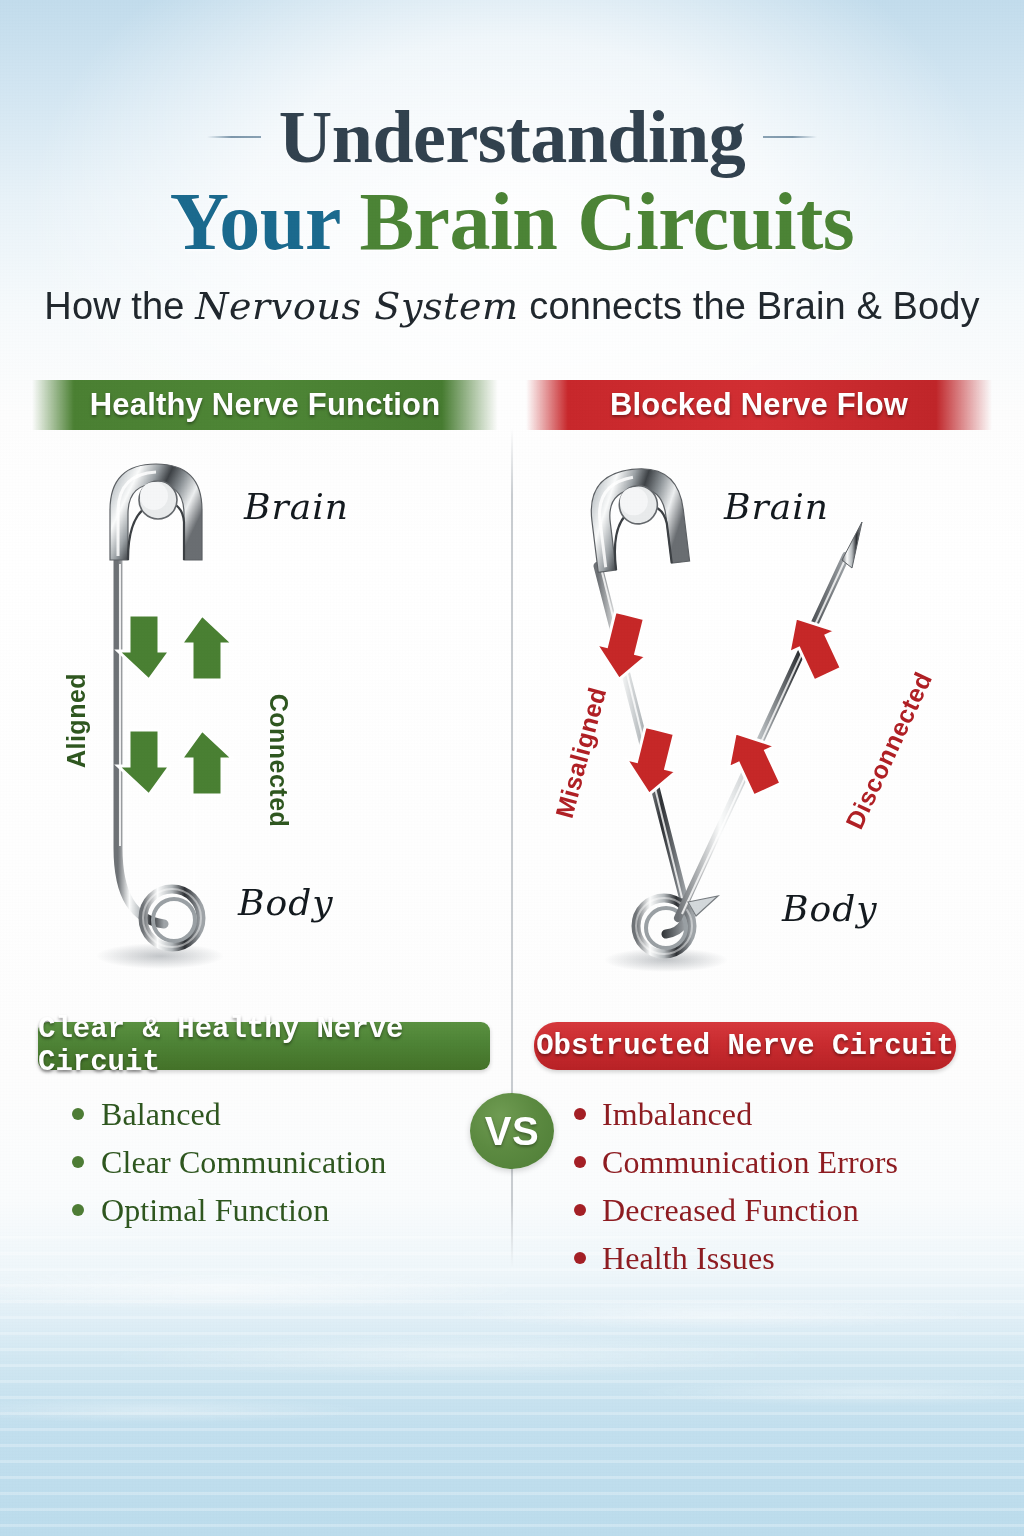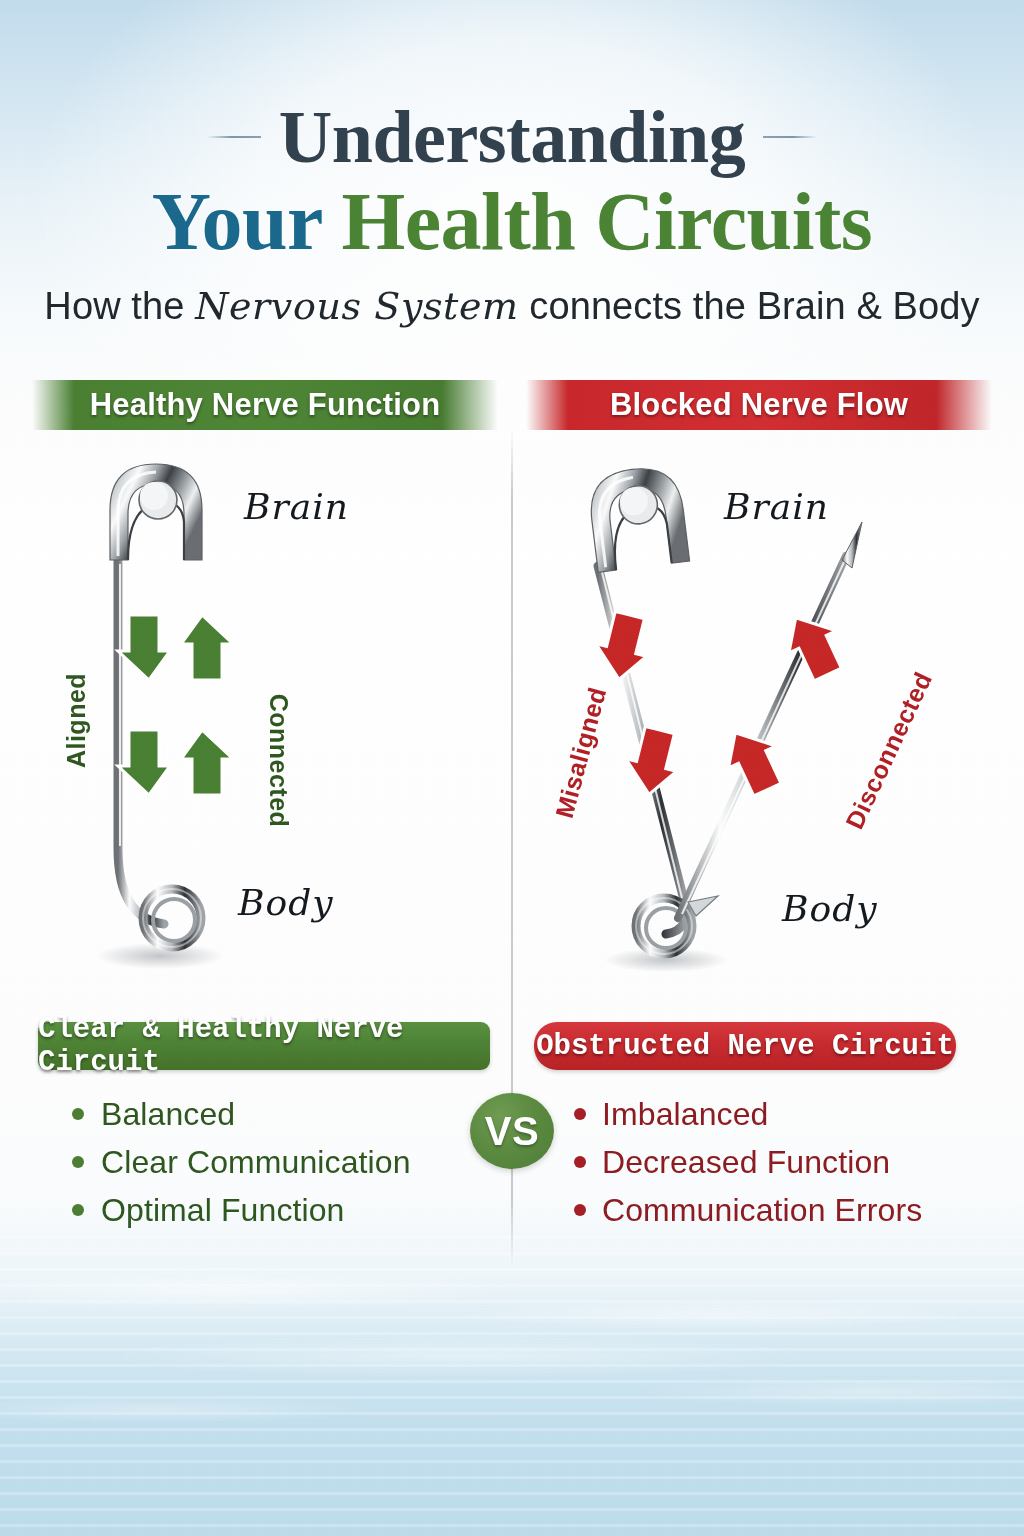--- a/index.html
+++ b/index.html
@@ -143,21 +143,21 @@
     box-shadow:0 2px 4px rgba(0,0,0,0.18);
   }
   .pill.red{
     width:422px;margin-left:8px;
     background:linear-gradient(to bottom, #d6393d 0%, #c92c30 45%, #b82226 100%);
     box-shadow:0 2px 4px rgba(0,0,0,0.18);
     border-radius:23px;
   }
 
   
-  ul.blist{list-style:none;margin:18px 0 4px 0;padding:0;}
+  ul.blist{list-style:none;margin:18px 0 4px 0;padding:0;font-family:Liberation Serif, serif;}
   ul.blist li{
     display:flex;align-items:center;gap:17px;height:48px;
     font-size:32px;letter-spacing:.1px;
   }
   ul.blist.green li{color:#2f5720;margin-left:40px;}
   ul.blist.red li{color:#8e1d22;margin-left:48px;gap:16px;}
   .dot{width:12px;height:12px;border-radius:50%;flex:0 0 auto;}
   ul.blist.green .dot{background:#4e7d36;}
   ul.blist.red .dot{background:#a42026;}
 </style>
@@ -168,21 +168,21 @@
   <div class="water"></div>
 
   <div class="titlewrap">
     <div class="line1">
       <span class="dash"></span>
       <span class="t-understanding">Understanding</span>
       <span class="dash right"></span>
     </div>
     <div class="line2">
       <span class="t-your">Your</span>
-      <span class="t-nerve">Health Circuits</span>
+      <span class="t-nerve">Brain Circuits</span>
     </div>
     <div class="subtitle">
       <span>How the</span>
       <span class="script">Nervous System</span>
       <span>connects the Brain &amp; Body</span>
     </div>
   </div>
 
   <div class="panels">
     <div class="divider"></div>
@@ -374,25 +374,29 @@
         <div class="pill red">Obstructed Nerve Circuit</div>
       </div>
 
       <ul class="blist red">
         <li>
             <span class="dot"></span>
             <span>Imbalanced</span>
           </li>
         <li>
             <span class="dot"></span>
+            <span>Communication Errors</span>
+          </li>
+        <li>
+            <span class="dot"></span>
             <span>Decreased Function</span>
           </li>
         <li>
             <span class="dot"></span>
-            <span>Communication Errors</span>
+            <span>Health Issues</span>
           </li>
       </ul>
     </div>
 
     <div class="vs">VS</div>
   </div>
 
   <div class="paper-grain"></div>
 </div>
 

